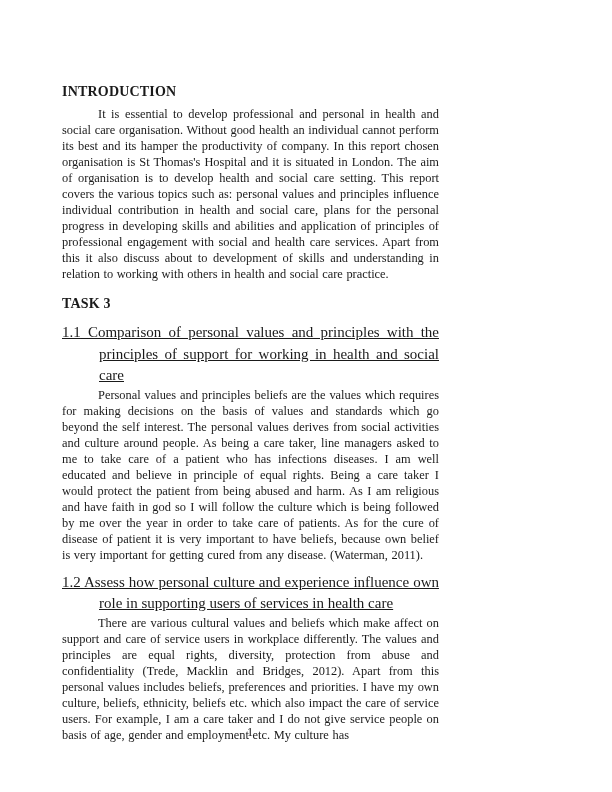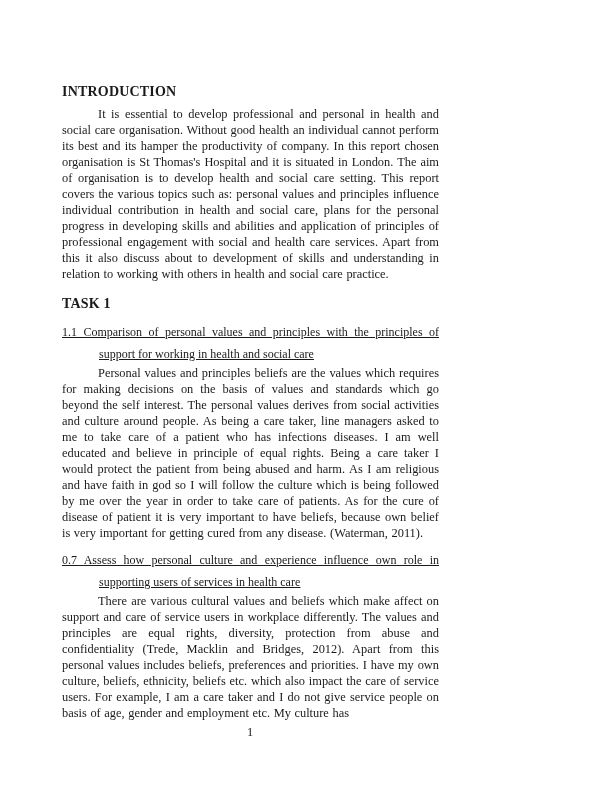--- a/index.html
+++ b/index.html
@@ -35,21 +35,21 @@
   }
   .para {
     font-size: 12.4px;
     line-height: 16px;
     text-align: justify;
     text-indent: 36px;
     margin: 0;
     word-spacing: 0.5px;
   }
   .h2 {
-    font-size: 12px;
+    font-size: 15px;
     line-height: 21.5px;
     text-align: justify;
     padding-left: 37px;
     text-indent: -37px;
     margin: 9px 0 0 0;
     text-decoration: underline;
   }
   .h2 .underlined {
     text-decoration: underline;
   }
@@ -66,30 +66,30 @@
 </head>
 <body>
 
 <div class="page">
   <div class="content">
 
     <h1 class="h1 first">INTRODUCTION</h1>
 
     <p class="para">It is essential to develop professional and personal in health and social care organisation. Without good health an individual cannot perform its best and its hamper the productivity of company. In this report chosen organisation is St Thomas's Hospital and it is situated in London. The aim of organisation is to develop health and social care setting. This report covers the various topics such as: personal values and principles influence individual contribution in health and social care, plans for the personal progress in developing skills and abilities and application of principles of professional engagement with social and health care services. Apart from this it also discuss about to development of skills and understanding in relation to working with others in health and social care practice.</p>
 
-    <h1 class="h1">TASK 1</h1>
+    <h1 class="h1">TASK 3</h1>
 
     <div class="h2">
       <span class="underlined"><span>1.1</span> <span>Comparison of personal values and principles with the principles of support for working in health and social care</span></span>
     </div>
 
     <p class="para">Personal values and principles beliefs are the values which requires for making decisions on the basis of values and standards which go beyond the self interest. The personal values derives from social activities and culture around people. As being a care taker, line managers asked to me to take care of a patient who has infections diseases. I am well educated and believe in principle of equal rights. Being a care taker I would protect the patient from being abused and harm. As I am religious and have faith in god so I will follow the culture which is being followed by me over the year in order to take care of patients. As for the cure of disease of patient it is very important to have beliefs, because own belief is very important for getting cured from any disease.  (Waterman, 2011).</p>
 
     <div class="h2">
-      <span class="underlined"><span>0.7</span> <span>Assess how personal culture and experience influence own role in supporting users of services in health care</span></span>
+      <span class="underlined"><span>1.2</span> <span>Assess how personal culture and experience influence own role in supporting users of services in health care</span></span>
     </div>
 
     <p class="para">There are various cultural values and beliefs which make affect on support and care of service users in workplace differently. The values and principles are equal rights, diversity, protection from abuse and confidentiality (Trede, Macklin and Bridges, 2012). Apart from this personal values includes beliefs, preferences and priorities. I have my own culture, beliefs, ethnicity, beliefs etc. which also impact the care of service users. For example, I am a care taker and I do not give service people on basis of age, gender and employment etc. My culture has</p>
 
   </div>
 
   <div class="page-number">1</div>
 </div>
 
 </body></html>

